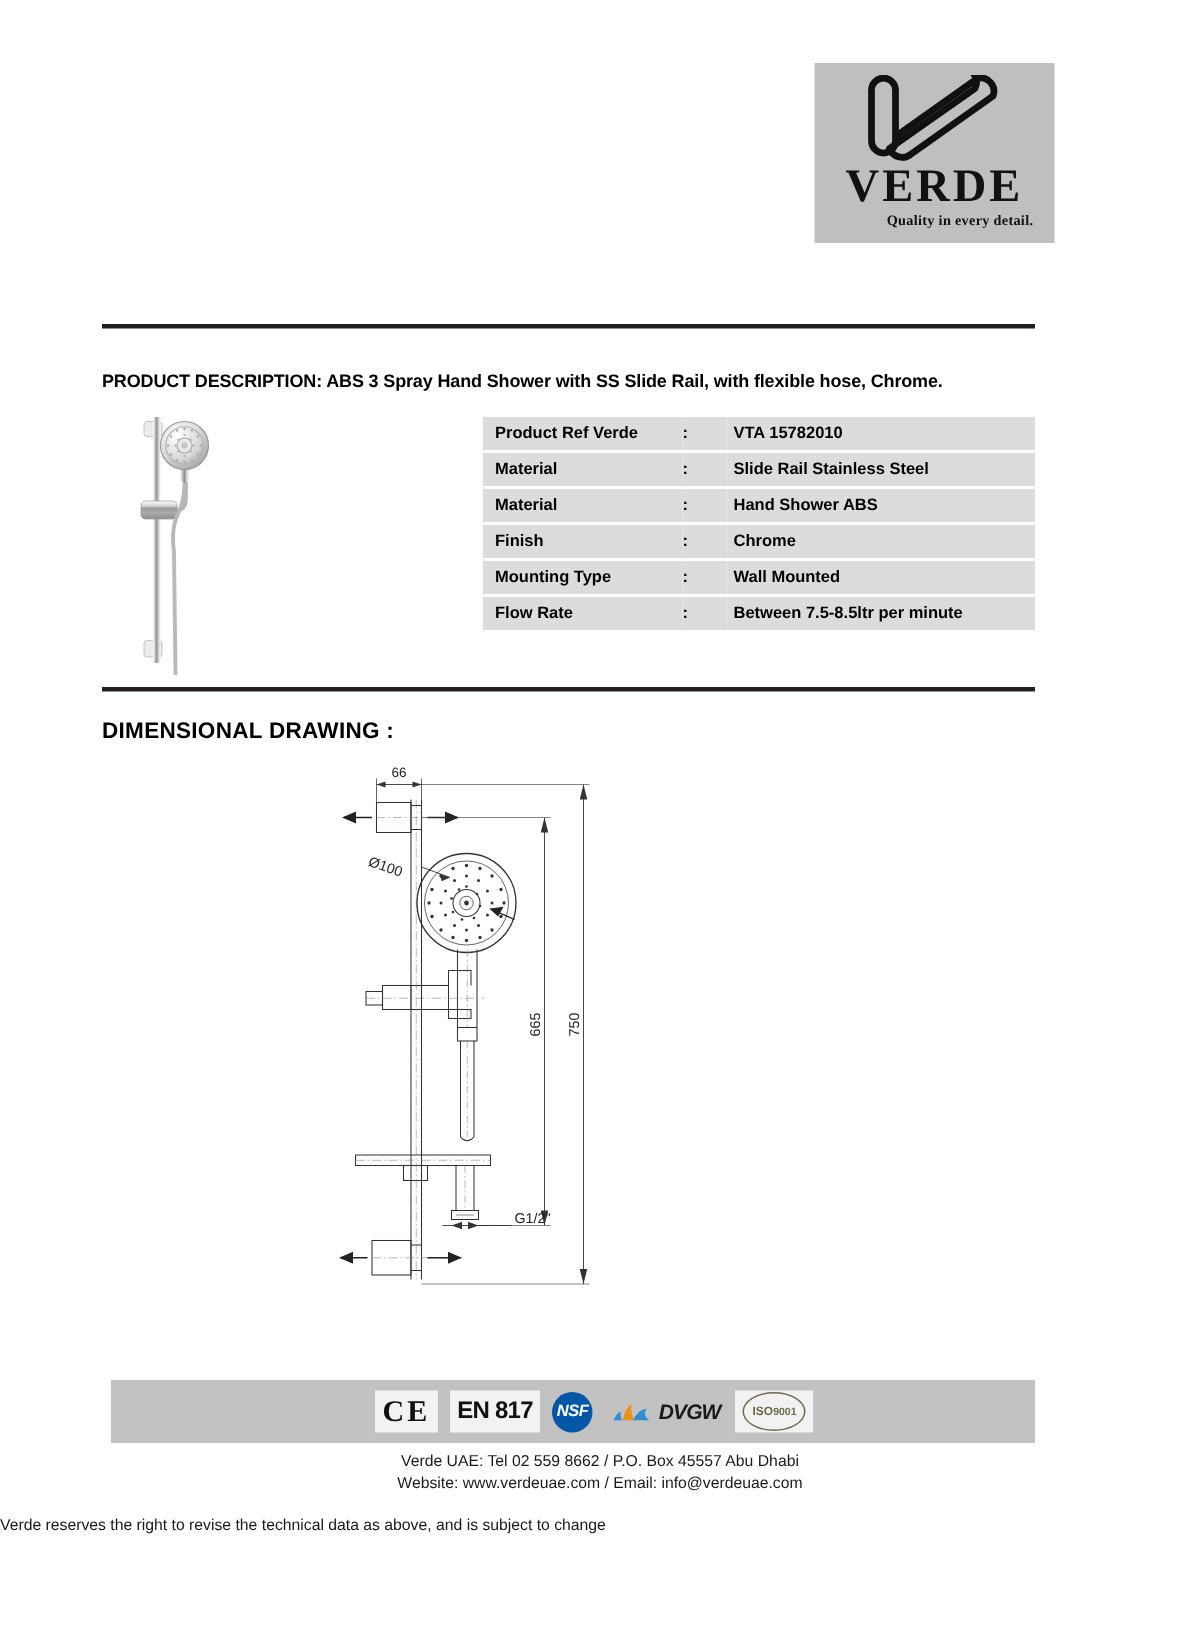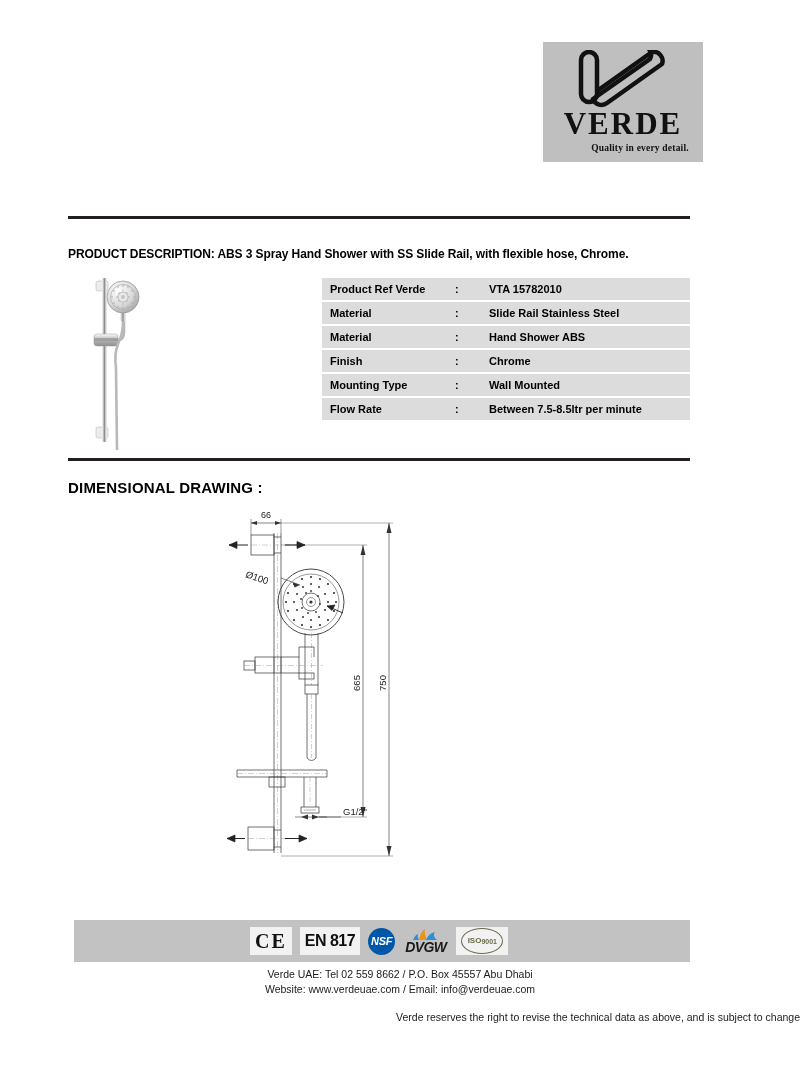--- a/index.html
+++ b/index.html
@@ -178,21 +178,21 @@
     align-items: center;
     justify-content: center;
     font-size: 11px;
     font-weight: bold;
     font-style: italic;
     letter-spacing: -0.3px;
   }
   .cert-dvgw {
     background: transparent;
     padding: 0 2px;
-    flex-direction: column;
+    flex-direction: row;
     gap: 0;
   }
   .dvgw-word {
     font-size: 14px;
     font-weight: bold;
     font-style: italic;
     letter-spacing: -0.6px;
     color: #1a1a1a;
     line-height: 1;
   }
@@ -221,21 +221,21 @@
     text-align: center;
     font-size: 10.5px;
     line-height: 15px;
     color: #1a1a1a;
   }
   .footer-note {
     position: absolute;
     left: 0;
     top: 1011px;
     width: 800px;
-    text-align: right;
+    text-align: left;
     font-size: 10.5px;
     color: #1a1a1a;
   }
 </style>
 </head>
 <body>
 
 <div class="logo-box">
   <svg class="logo-mark" viewBox="0 0 112 60">
     <path d="M14 10 L14 44 A8 8 0 0 0 30 44 L30 10 A8 8 0 0 0 14 10 Z" fill="none" stroke="#111" stroke-width="4.5"></path>

